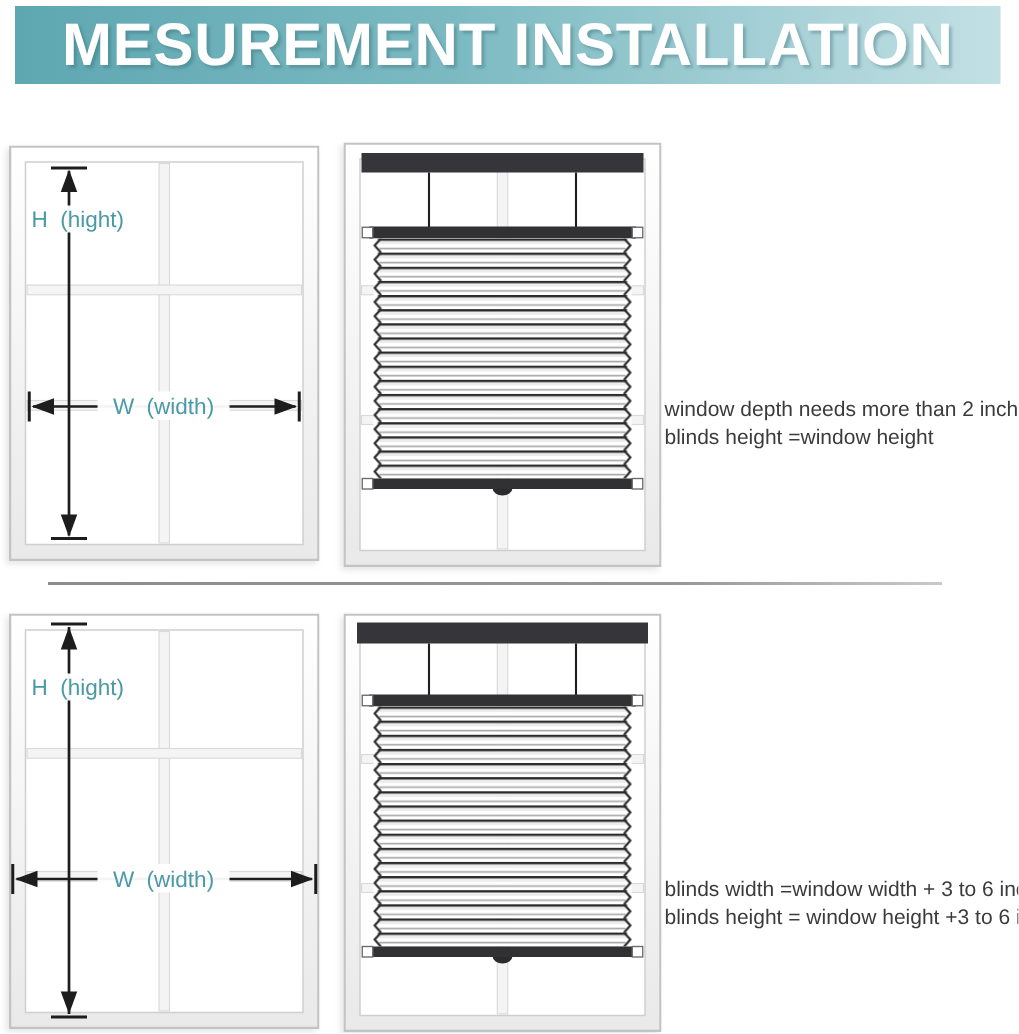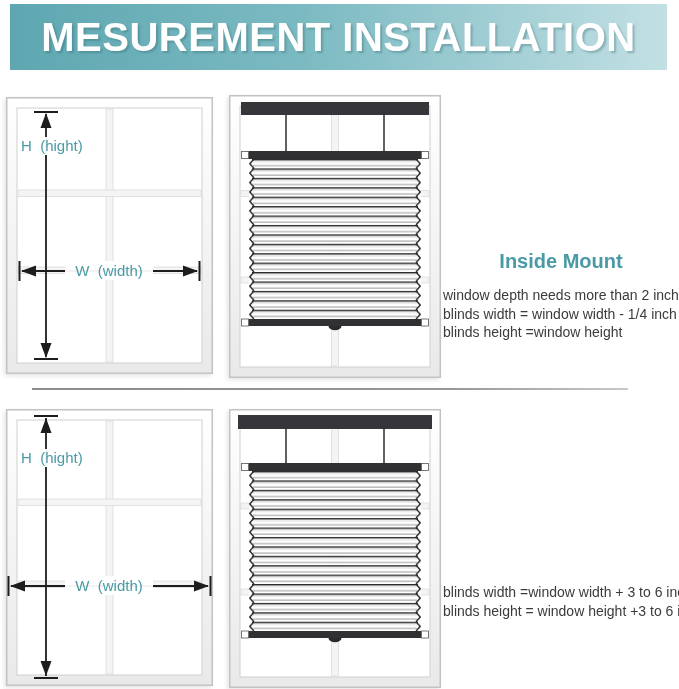--- a/index.html
+++ b/index.html
@@ -2,21 +2,21 @@
 <html><head>
 <meta charset="utf-8">
 <style>
   html,body{margin:0;padding:0;background:#ffffff;}
   .page{
     position:relative;width:679px;height:689px;background:#ffffff;overflow:hidden;
     font-family:"Liberation Sans",sans-serif;
   }
   
   .banner{
-    position:absolute;left:10px;top:4px;width:657px;height:66px;
+    position:absolute;left:10px;top:4px;width:657px;height:52px;
     background:linear-gradient(90deg,#5ea7b1 0%,#7cbac2 45%,#c2e0e4 100%);
     display:flex;align-items:center;justify-content:center;
   }
   .banner h1{
     margin:0;font-size:40px;font-weight:bold;color:#ffffff;letter-spacing:0.5px;
     text-shadow:2px 2px 2px rgba(50,100,110,0.35);
     font-family:"Liberation Sans",sans-serif;white-space:nowrap;
   }
   
   .illus{position:absolute;filter:drop-shadow(-2px 2px 2px rgba(0,0,0,0.10));}
@@ -132,24 +132,22 @@
     </g>
     <g>
       <rect x="17" y="224" width="178" height="7" fill="#313134"></rect>
       <rect x="12.5" y="224" width="7" height="7" fill="#ffffff" stroke="#6a6a6a" stroke-width="0.9"></rect>
       <rect x="192.5" y="224" width="7" height="7" fill="#ffffff" stroke="#6a6a6a" stroke-width="0.9"></rect>
       <path d="M99.5,231 a6.5,4.3 0 0 0 13,0 z" fill="#2b2b2b"></path>
     </g>
   </svg>
 
   <div id="inside-text" class="mount-block">
-    <h2>Inside Mount</h2>
     <div class="notes">
       <p>window depth needs more than 2 inches</p>
-      <p>blinds width = window width - 1/4 inch</p>
       <p>blinds height =window height</p>
     </div>
   </div>
 
   <div class="divider"></div>
 
   <svg id="win-outside" class="illus" width="207" height="277" viewBox="0 0 207 277">
     <defs>
       <linearGradient id="fgC" x1="0" y1="0" x2="0" y2="1">
         <stop offset="0" stop-color="#ffffff"></stop>

